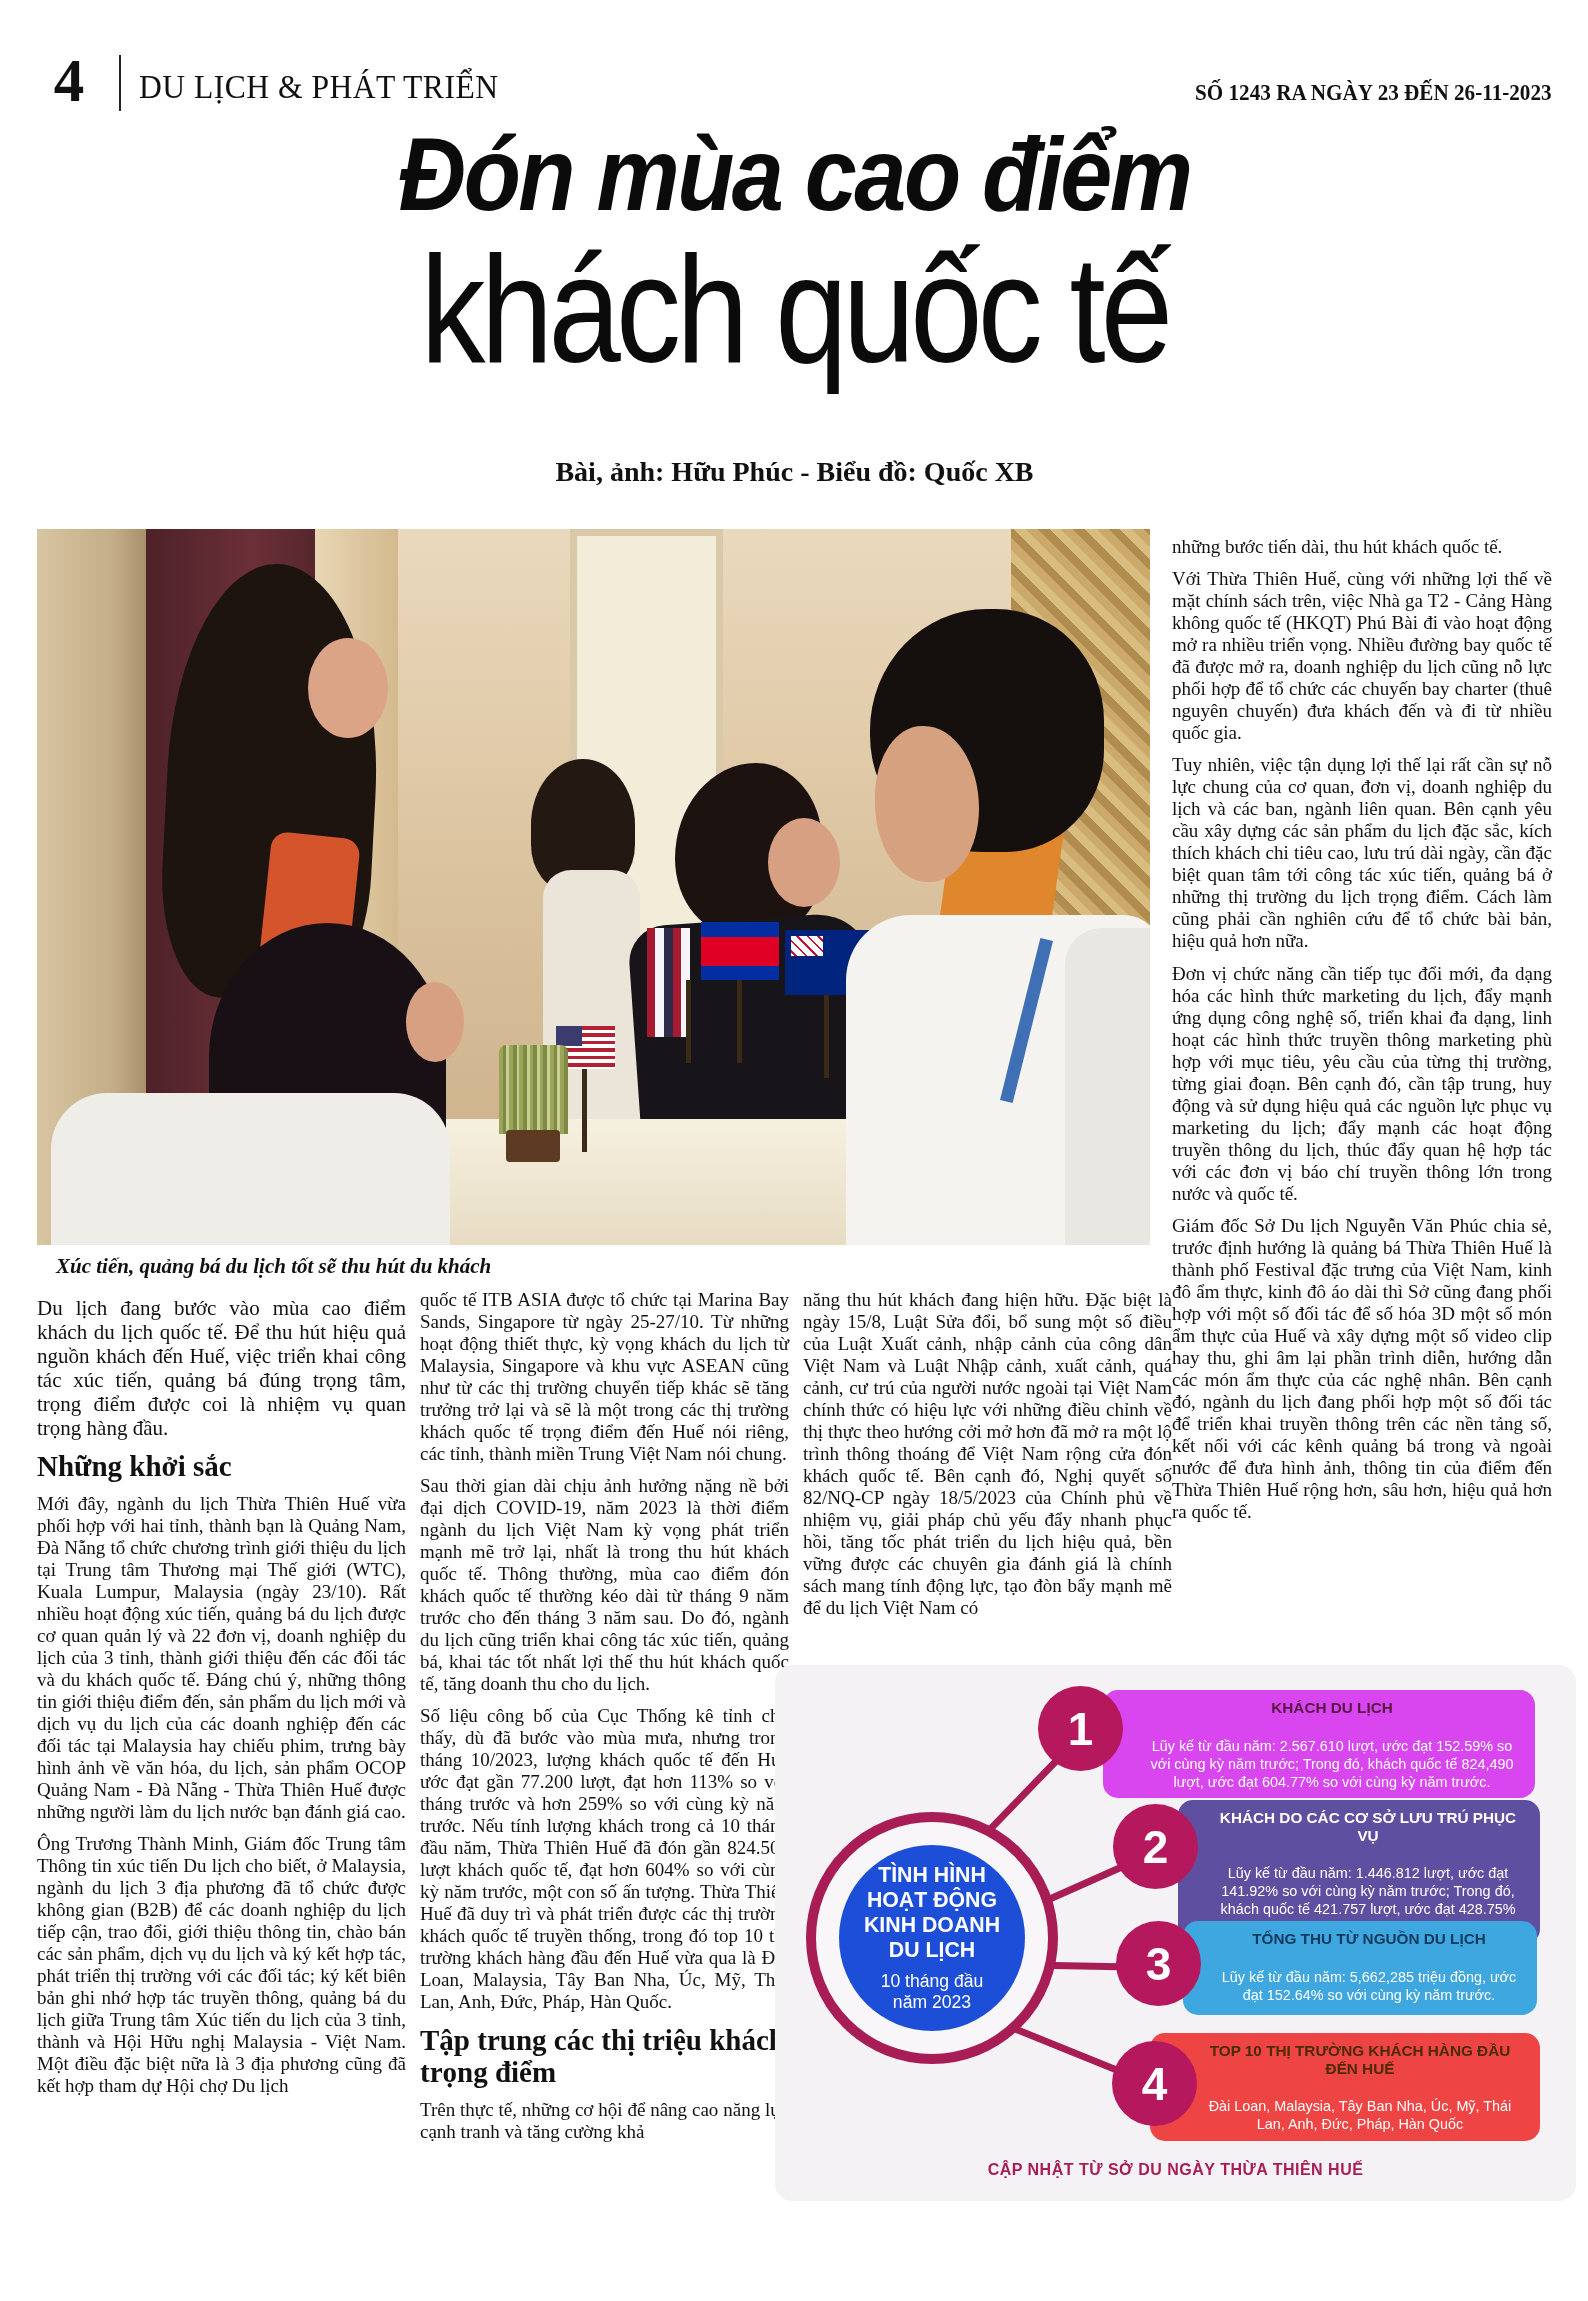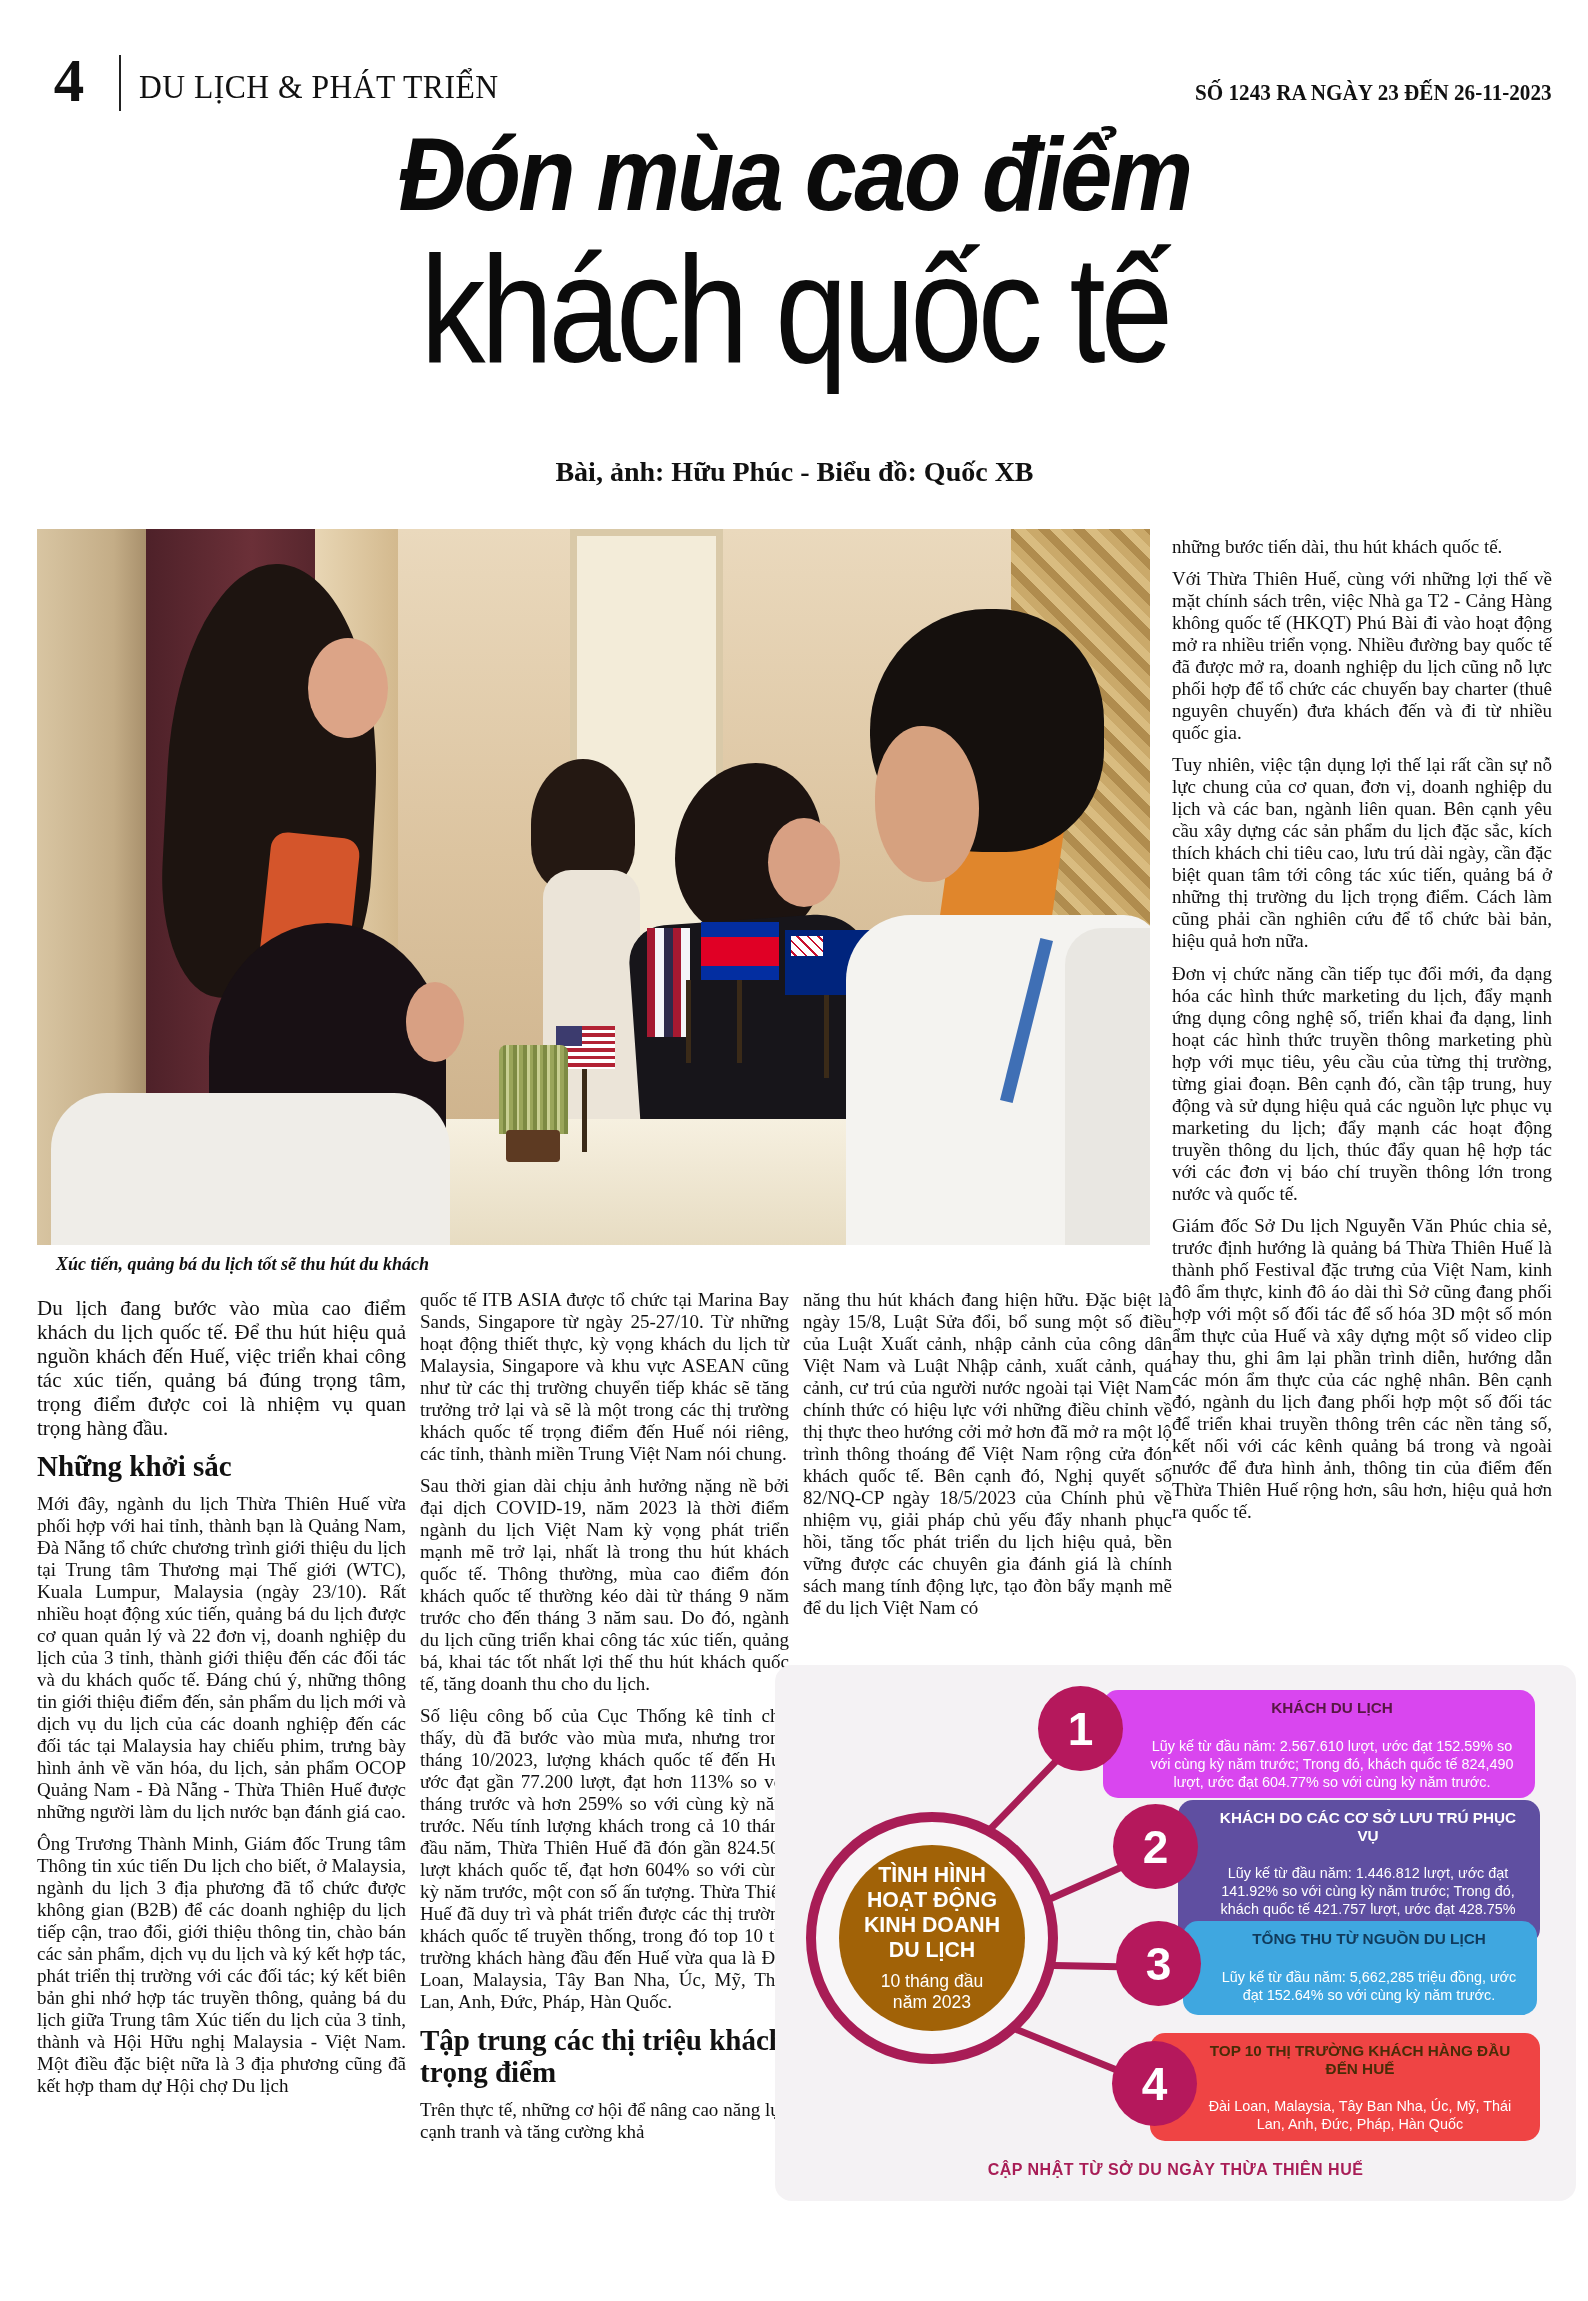--- a/index.html
+++ b/index.html
@@ -67,38 +67,38 @@
               background:linear-gradient(180deg,#032ea1 0 25%,#e00025 25% 75%,#032ea1 75% 100%);}
   .ph-flag-au{left:748px;top:401px;width:85px;height:65px;background:#00247d;}
   .ph-flag-au::after{content:"";position:absolute;left:5.6px;top:5.6px;width:32px;height:20.4px;
               background:repeating-linear-gradient(45deg,#fff 0 2.8px,#c8102e 2.8px 4.6px,#fff 4.6px 7.4px);}
   .ph-pole{width:4.6px;height:83px;background:#3a2a18;}
   .ph-table{left:390px;top:590px;width:519px;height:126px;border-radius:16.7px 16.7px 0 0;
             background:linear-gradient(180deg,#f6f0e0,#e7dcc2);}
   .ph-orange{left:909px;top:278px;width:111px;height:139px;border-radius:18.6px;background:#e0862c;
              transform:rotate(8deg);}
   
-  .caption{position:absolute;left:56px;top:1254px;font-size:18px;font-weight:bold;font-style:italic;}
+  .caption{position:absolute;left:56px;top:1254px;font-size:21px;font-weight:bold;font-style:italic;}
   
   .col{position:absolute;width:369px;font-size:19px;line-height:22px;text-align:justify;}
   .col p{margin:0 0 10.2px 0;}
   .intro{font-size:21px;line-height:24px;font-weight:normal;margin:0 0 15px 0;}
   .subhead{font-family:"Liberation Serif",serif;font-size:29px;line-height:32px;font-weight:bold;
            margin:5.6px 0 11px 0;text-align:left;}
   .c1{left:37px;top:1296px;}
   .c2{left:420px;top:1289px;}
   .c3{left:803px;top:1289px;}
   .c4{left:1172px;top:536px;width:380px;}
   
   .panel{position:absolute;left:775px;top:1665px;width:801px;height:536px;background:#f4f2f4;
          border-radius:16.7px;font-family:"Liberation Sans",sans-serif;}
   .panel *{position:absolute;box-sizing:border-box;}
   .hub-ring{left:31px;top:147px;width:252px;height:252px;border-radius:50%;
             border:10.2px solid #a81d56;background:#f8f6f8;}
-  .hub{left:64px;top:180px;width:186px;height:186px;border-radius:50%;background:#a16207;
+  .hub{left:64px;top:180px;width:186px;height:186px;border-radius:50%;background:#1d4ed8;
        display:flex;flex-direction:column;align-items:center;justify-content:center;text-align:center;color:#fff;}
   .hub-title{position:static;font-size:21.3px;font-weight:bold;line-height:25px;width:158px;}
   .hub-sub{position:static;font-size:17.6px;line-height:21.3px;margin-top:8.3px;width:139px;}
   .cline{height:6.5px;background:#a81d56;border-radius:3.7px;transform-origin:0 50%;}
   .l1{left:211px;top:165px;width:139px;transform:rotate(-46deg);}
   .l2{left:267px;top:234px;width:124px;transform:rotate(-24deg);}
   .l3{left:276px;top:297px;width:111px;transform:rotate(1deg);}
   .l4{left:239px;top:360px;width:151px;transform:rotate(22deg);}
   .numc{width:85px;height:85px;border-radius:50%;background:#b5185c;color:#fff;
         display:flex;align-items:center;justify-content:center;font-size:46px;font-weight:bold;

